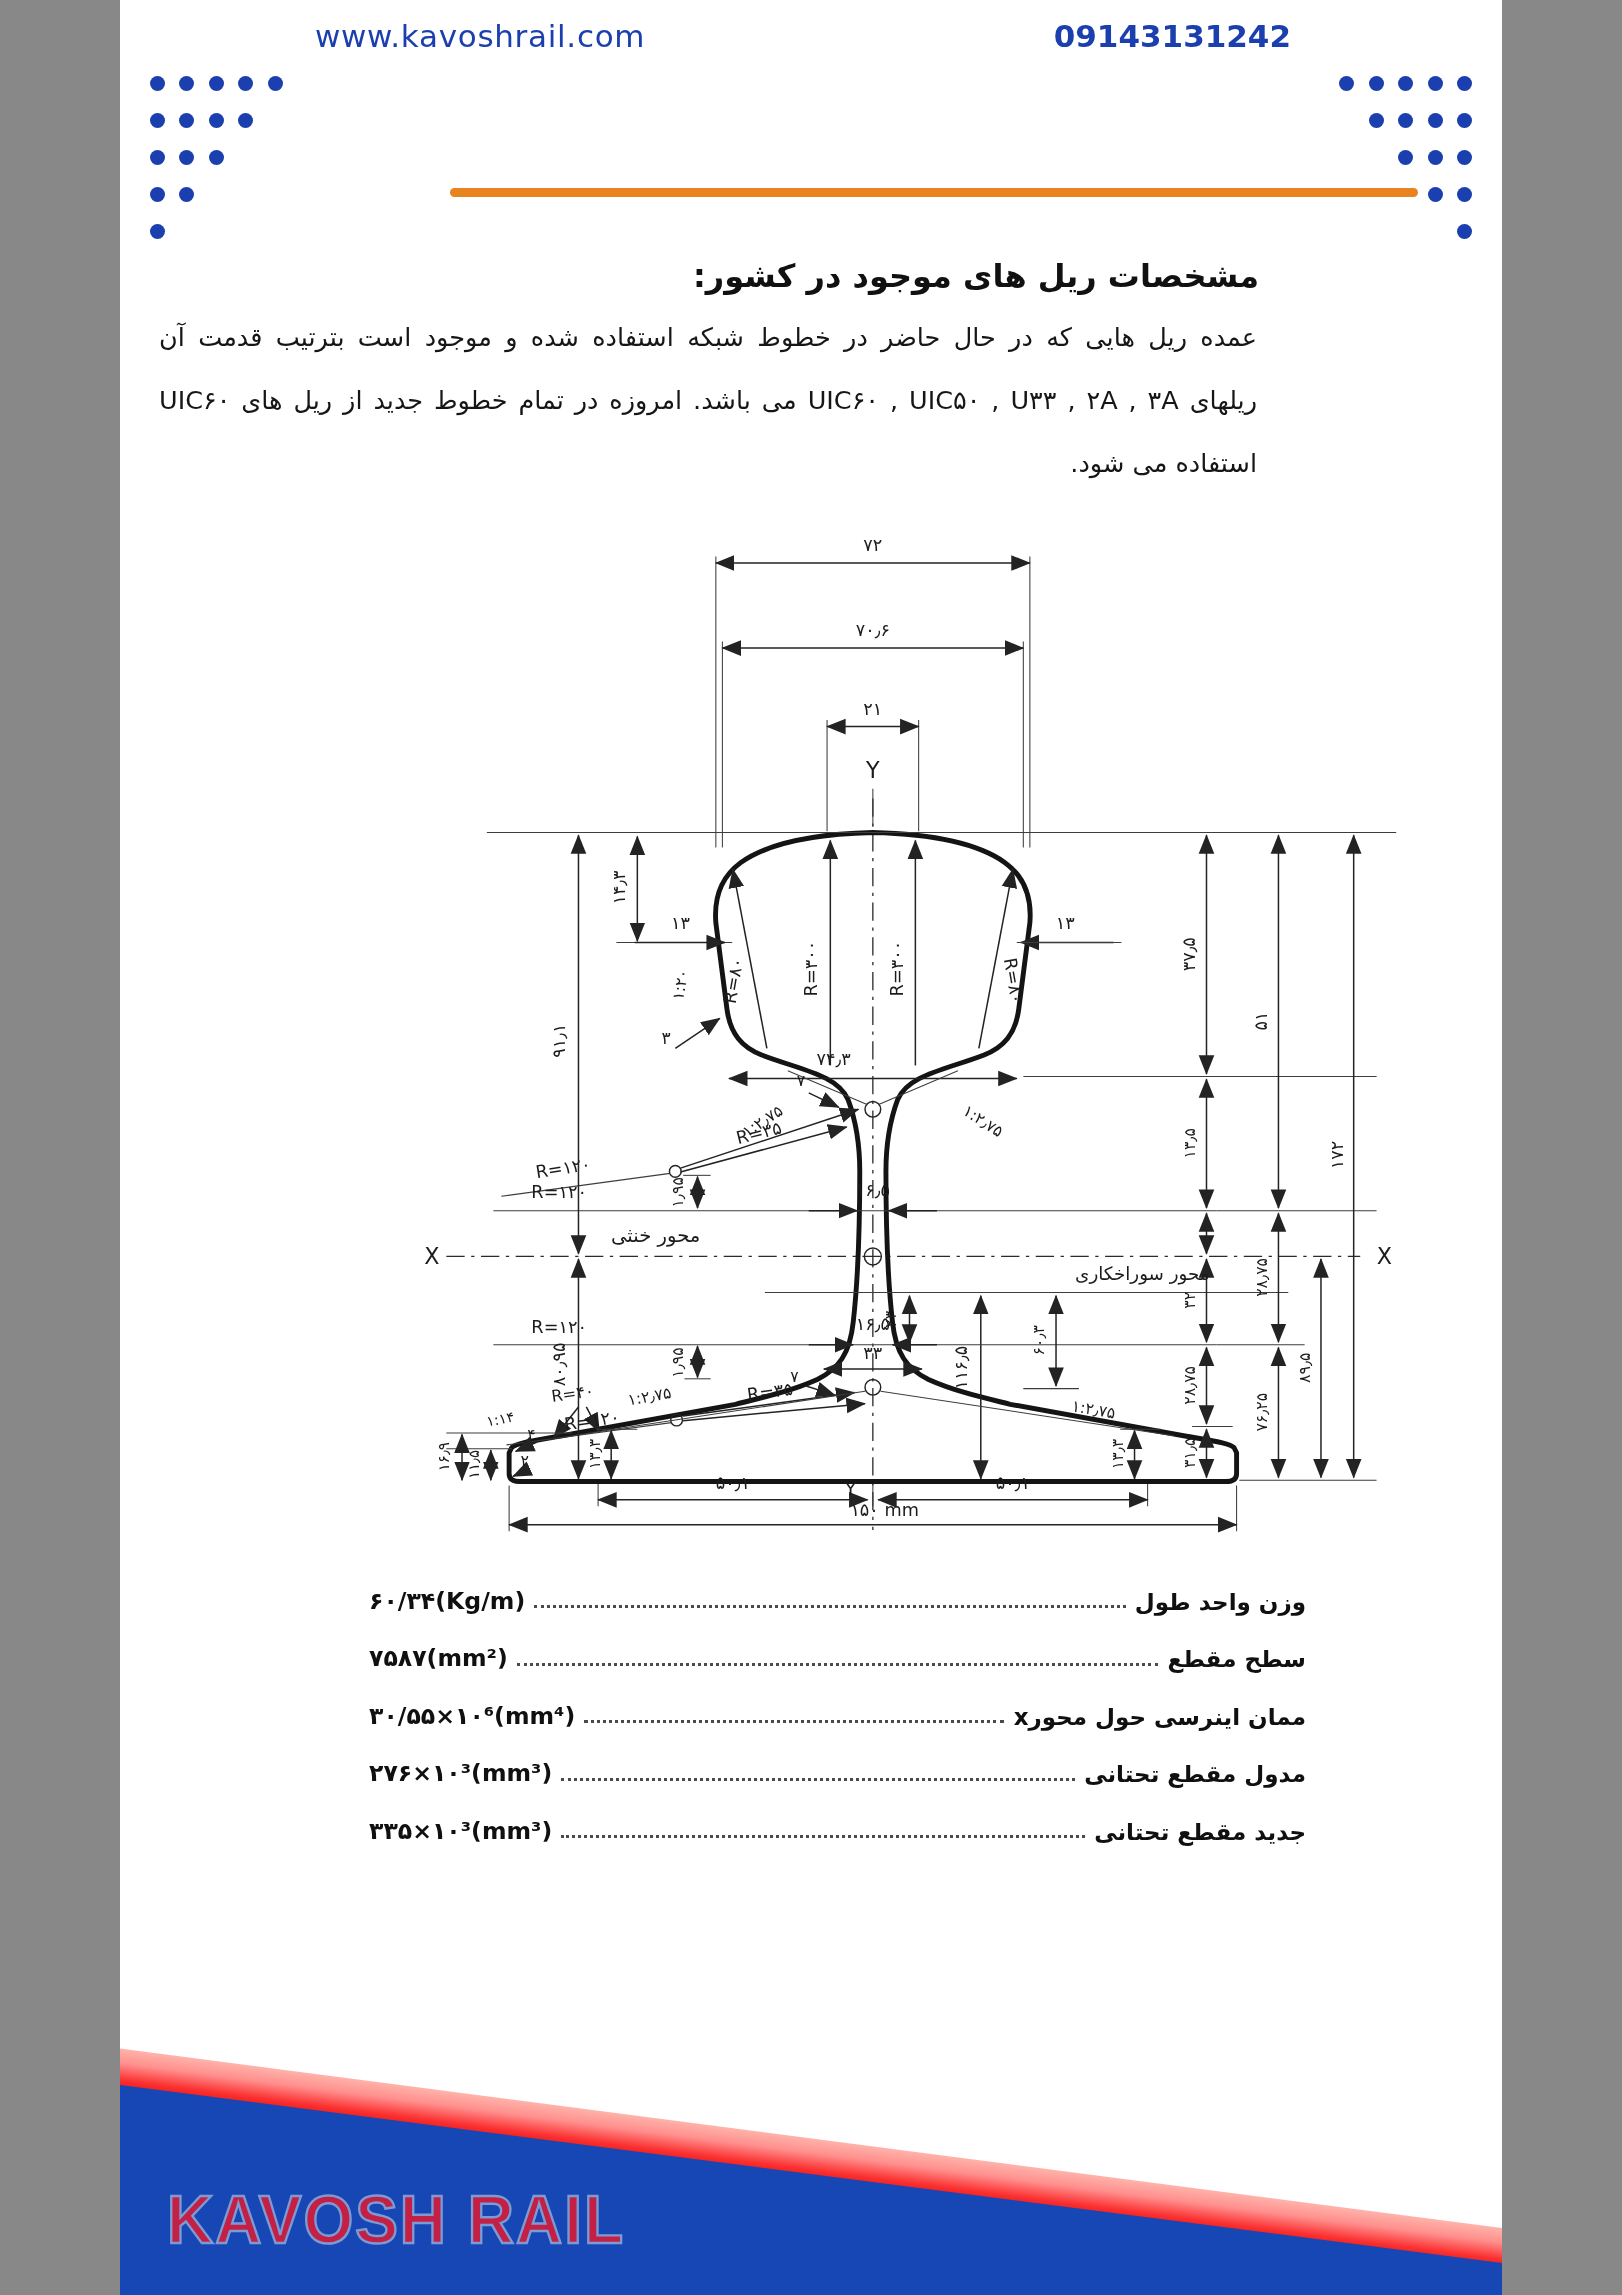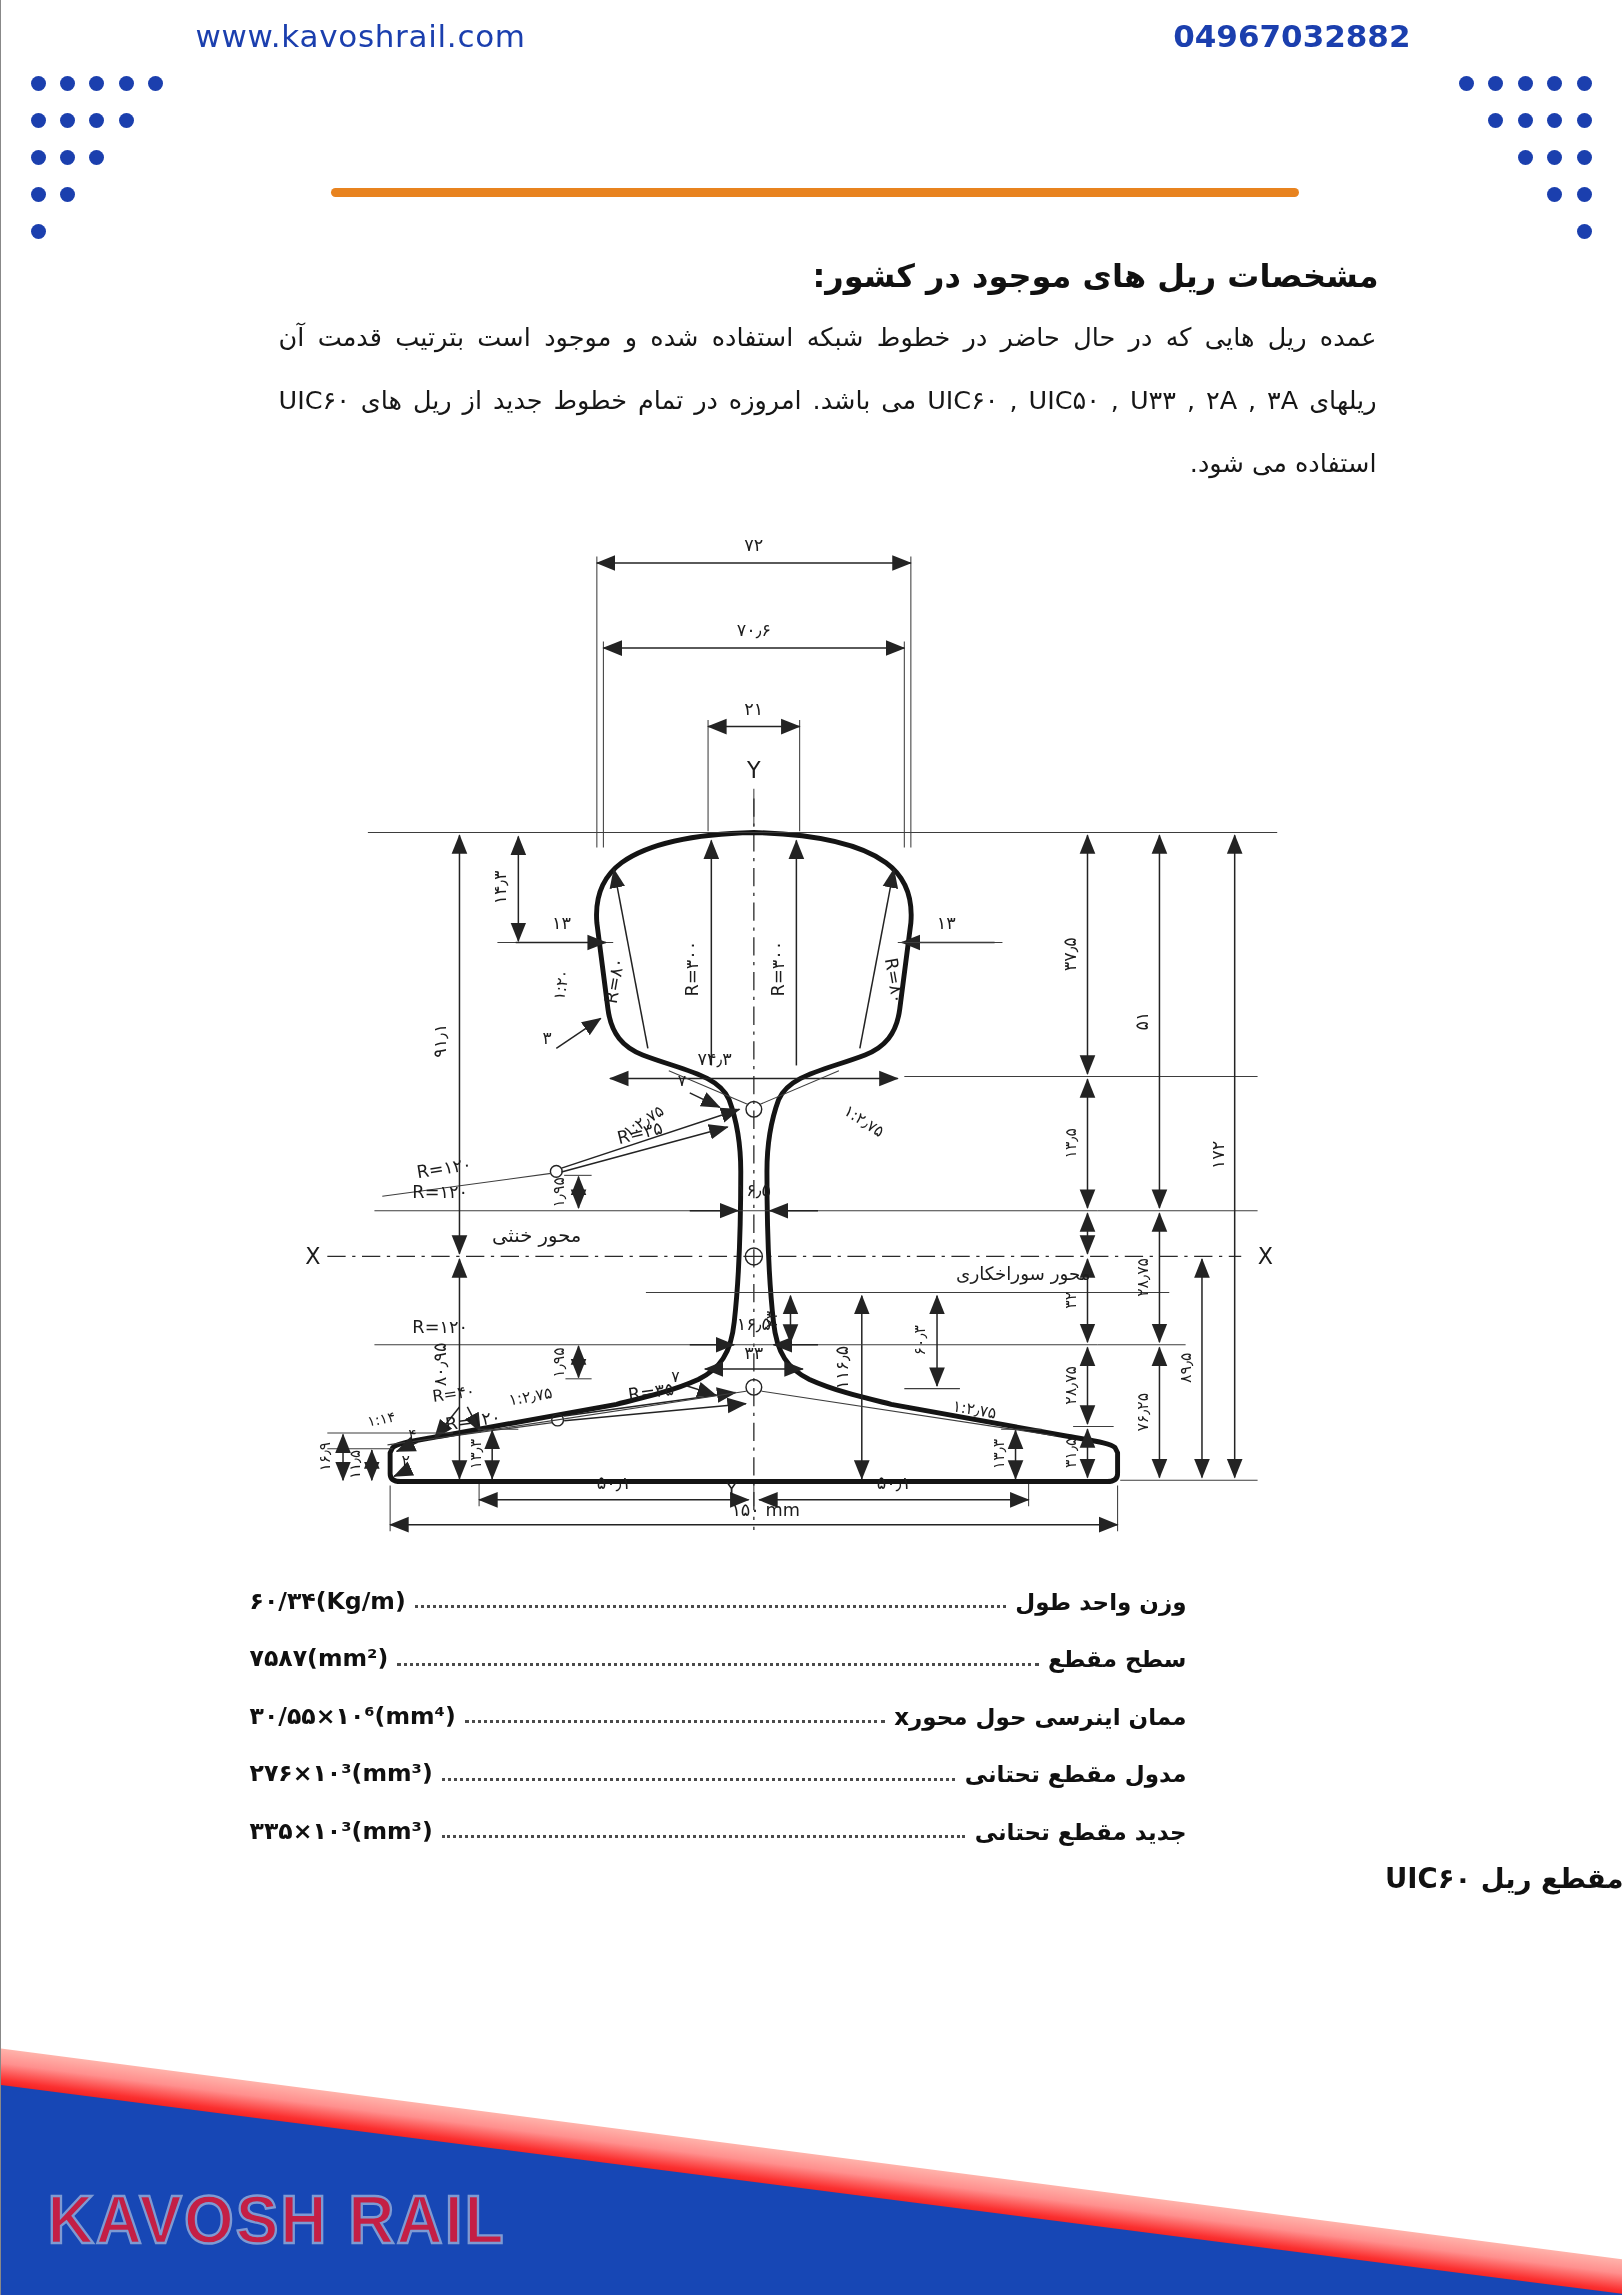--- a/index.html
+++ b/index.html
@@ -1,18 +1,18 @@
 <!DOCTYPE html>
 <html lang="fa" style="font-size:10.5px"><head>
 <meta charset="utf-8">
 <style>
   html,body{margin:0;padding:0;background:#888;}
   *{box-sizing:border-box;}
   .page{
-    position:relative;width:1621px;height:2295px;background:#ffffff;
+    position:relative;width:1382px;height:2295px;background:#ffffff;
     font-family:"DejaVu Sans",sans-serif;overflow:hidden;margin:0 auto;
   }
   
   .site-url{position:absolute;left:195px;top:18.3px;font-size:31px;color:#1b3fae;letter-spacing:0.7px;}
   .phone{position:absolute;right:211px;top:18.3px;font-size:31px;color:#1b3fae;font-weight:600;}
   .dots{position:absolute;top:76px;display:flex;flex-direction:column;gap:22px;}
   .dots-left{left:30px;}
   .dots-right{right:30px;width:134px;}
   .dot-row{display:flex;gap:14.4px;height:15px;}
   .dots-right .dot-row{justify-content:flex-end;}
@@ -54,21 +54,21 @@
     font-size:64px;font-weight:700;letter-spacing:2px;color:#c41f45;
     -webkit-text-stroke:2.3px #7e9ad2;transform:scaleY(1.06);transform-origin:left top;
   }
 </style>
 </head>
 <body>
 
 <div class="page">
 
   <span class="site-url">www.kavoshrail.com</span>
-  <span class="phone">04967032882</span>
+  <span class="phone">09143131242</span>
   <div class="dots dots-left">
       <div class="dot-row">
         <span class="dot"></span>
         <span class="dot"></span>
         <span class="dot"></span>
         <span class="dot"></span>
         <span class="dot"></span>
       </div>
       <div class="dot-row">
         <span class="dot"></span>

